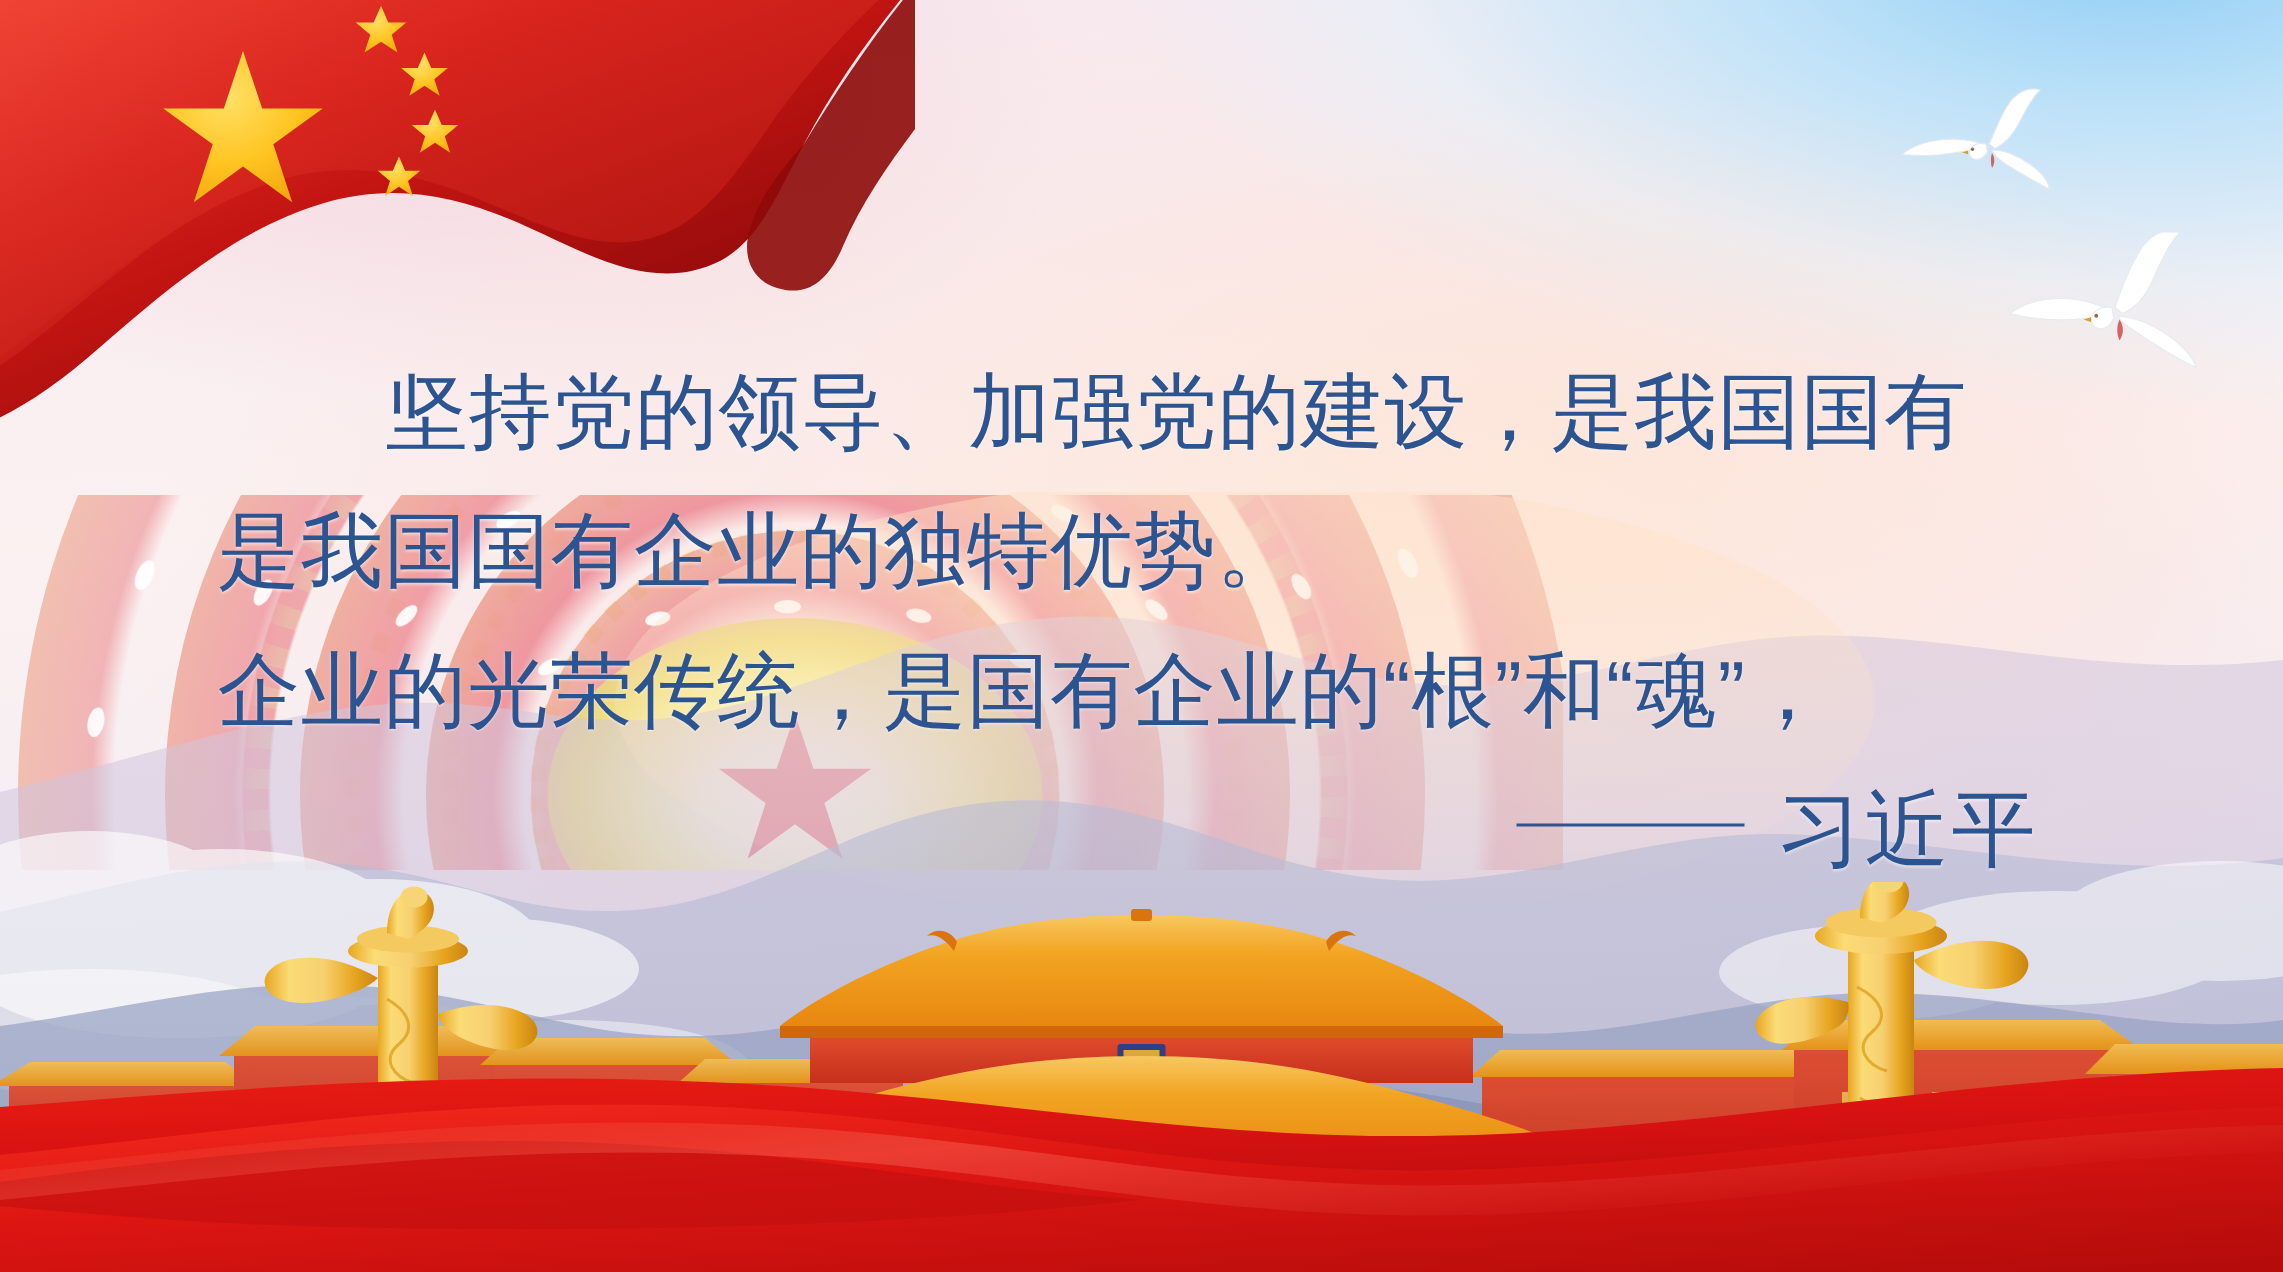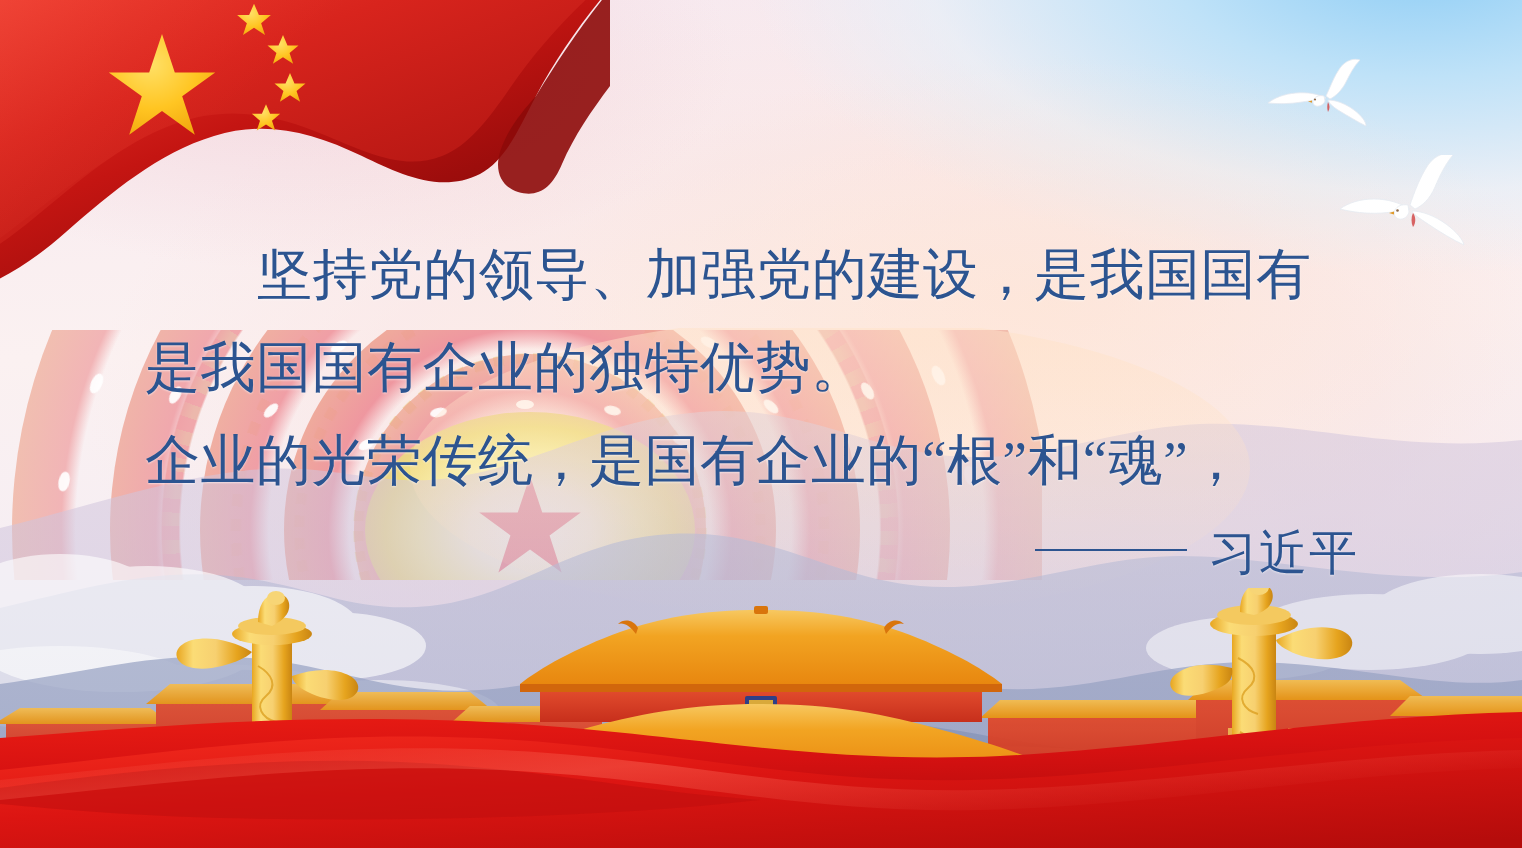--- a/index.html
+++ b/index.html
@@ -6,21 +6,21 @@
   html, body {
     margin: 0;
     padding: 0;
     background: #ffffff;
   }
   #stage {
     position: relative;
     width: 1522px;
     height: 848px;
     overflow: hidden;
-    font-family: Liberation Serif, serif;
+    font-family: Liberation Sans, sans-serif;
     background: #f3eef2;
     user-select: none;
   }
 
   
   .sky-base {
     position: absolute;
     inset: 0;
     background:
       radial-gradient(ellipse 900px 420px at 1420px -40px, #8ecdf5 0%, #bfe2f8 28%, rgba(226,240,250,0.6) 55%, rgba(255,255,255,0) 75%),
@@ -148,21 +148,21 @@
     box-sizing: border-box;
   }
   .attr-rule {
     width: 152px;
     height: 0;
     border-top: 2px solid #2c5490;
     margin-bottom: 6px;
   }
   .attr-name {
     color: #2c5490;
-    font-size: 48px;
+    font-size: 56px;
     line-height: 76px;
     letter-spacing: 2px;
     white-space: nowrap;
     text-shadow: 0 1px 2px rgba(255,255,255,0.5);
   }
 </style>
 </head>
 <body>
 
 <div id="stage">

